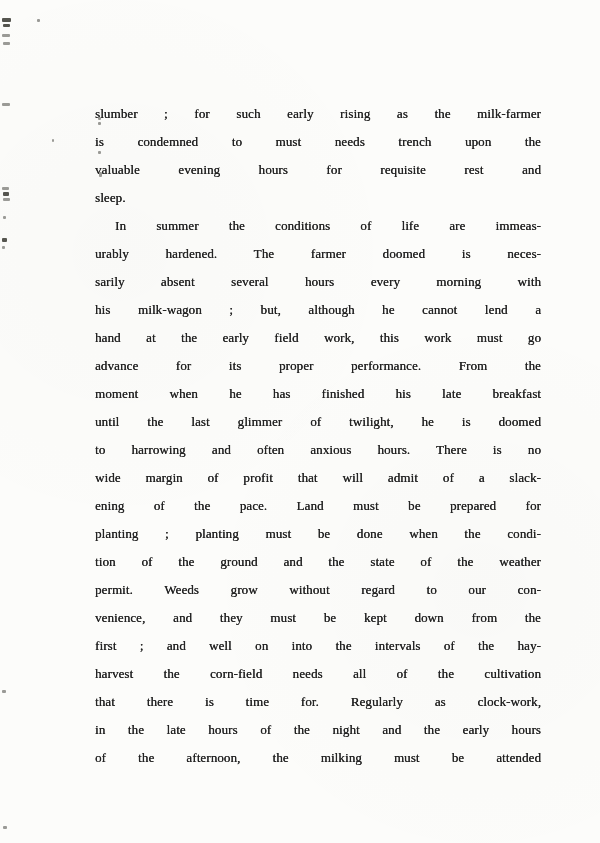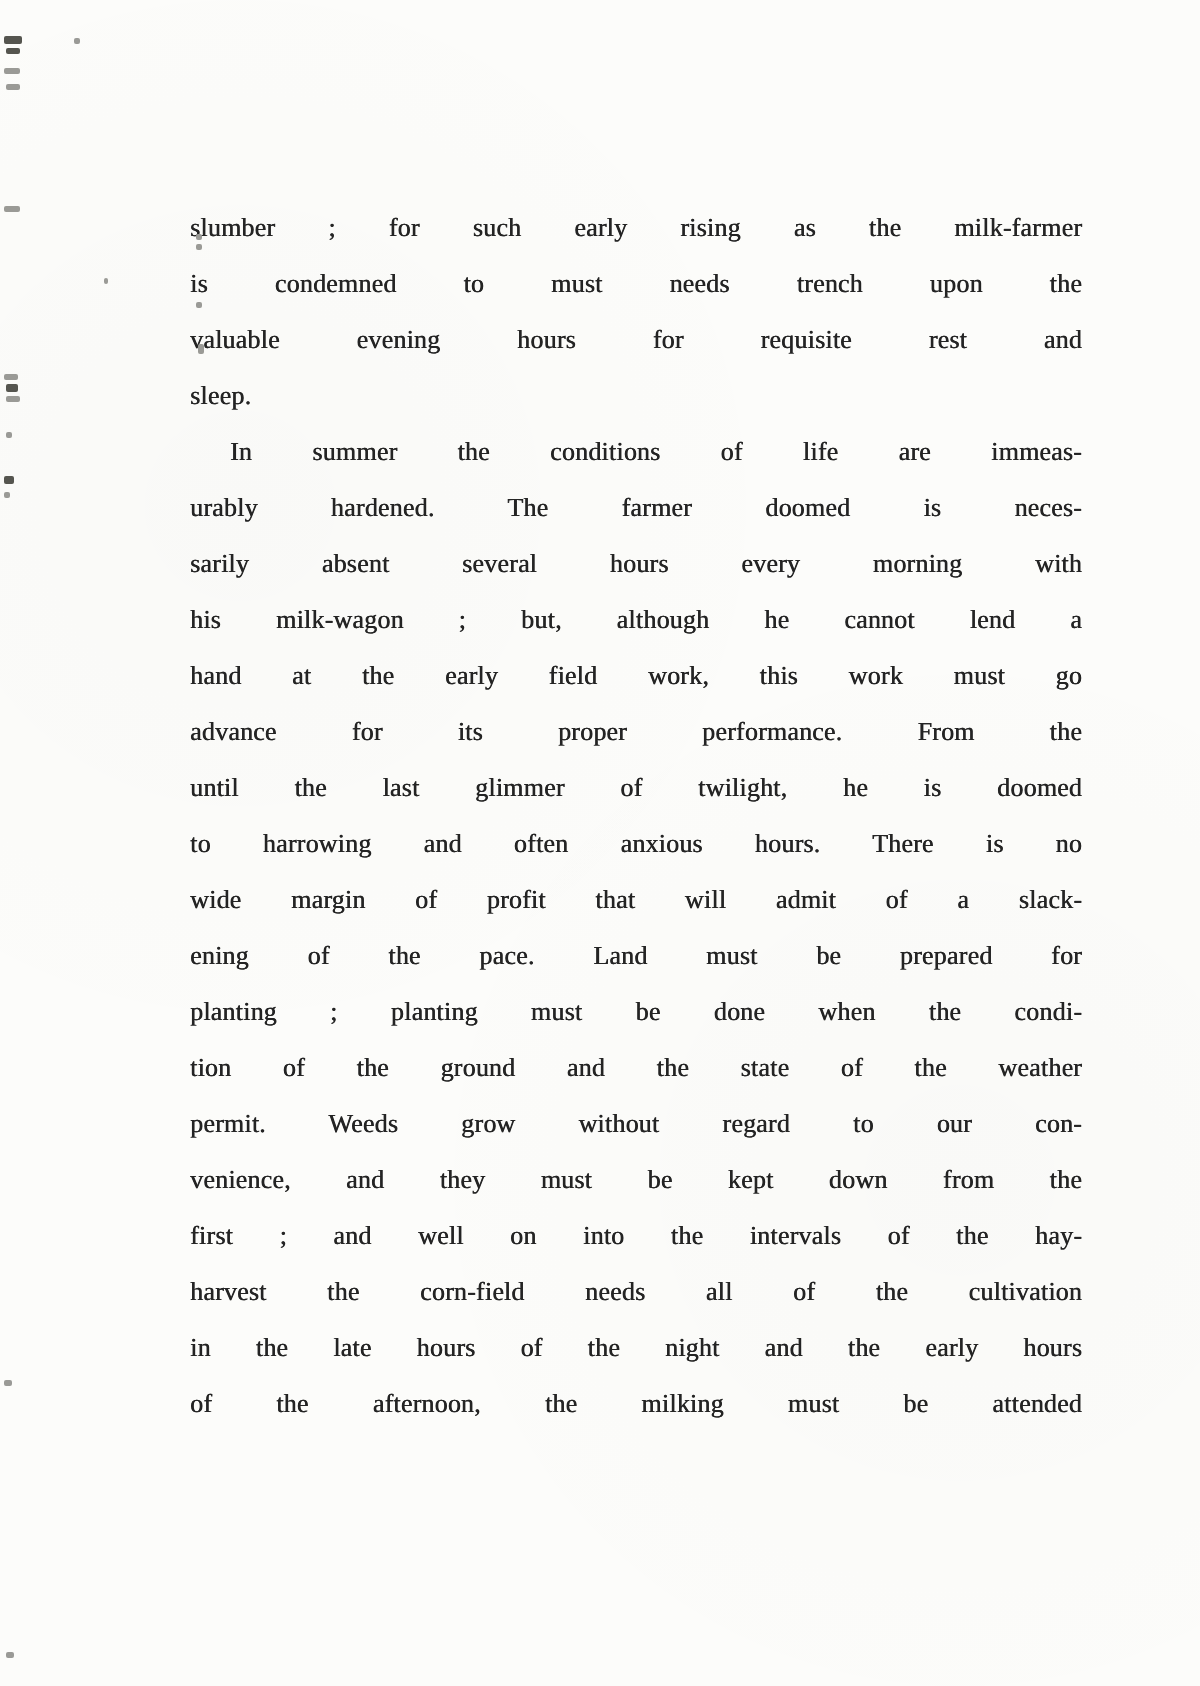--- a/index.html
+++ b/index.html
@@ -69,30 +69,32 @@
       <div class="line justify">slumber ; for such early rising as the milk-farmer</div>
       <div class="line justify">is condemned to must needs trench upon the</div>
       <div class="line justify">valuable evening hours for requisite rest and</div>
       <div class="line">sleep.</div>
       <div class="line justify indent">In summer the conditions of life are immeas-</div>
       <div class="line justify">urably hardened. The farmer doomed is neces-</div>
       <div class="line justify">sarily absent several hours every morning with</div>
       <div class="line justify">his milk-wagon ; but, although he cannot lend a</div>
       <div class="line justify">hand at the early field work, this work must go</div>
       <div class="line justify">advance for its proper performance. From the</div>
+      <div class="line justify">moment when he has finished his late breakfast</div>
       <div class="line justify">until the last glimmer of twilight, he is doomed</div>
       <div class="line justify">to harrowing and often anxious hours. There is no</div>
       <div class="line justify">wide margin of profit that will admit of a slack-</div>
       <div class="line justify">ening of the pace. Land must be prepared for</div>
       <div class="line justify">planting ; planting must be done when the condi-</div>
       <div class="line justify">tion of the ground and the state of the weather</div>
       <div class="line justify">permit. Weeds grow without regard to our con-</div>
       <div class="line justify">venience, and they must be kept down from the</div>
       <div class="line justify">first ; and well on into the intervals of the hay-</div>
       <div class="line justify">harvest the corn-field needs all of the cultivation</div>
+      <div class="line justify">that there is time for. Regularly as clock-work,</div>
       <div class="line justify">in the late hours of the night and the early hours</div>
       <div class="line justify">of the afternoon, the milking must be attended</div>
     </div>
 
   <div class="speck dark" style="left:2px;top:18px;width:9px;height:4px;"></div>
   <div class="speck dark" style="left:3px;top:24px;width:7px;height:3px;"></div>
   <div class="speck" style="left:37px;top:19px;width:3px;height:3px;"></div>
   <div class="speck" style="left:2px;top:34px;width:8px;height:3px;"></div>
   <div class="speck" style="left:3px;top:42px;width:7px;height:3px;"></div>
   <div class="speck" style="left:2px;top:103px;width:8px;height:3px;"></div>

